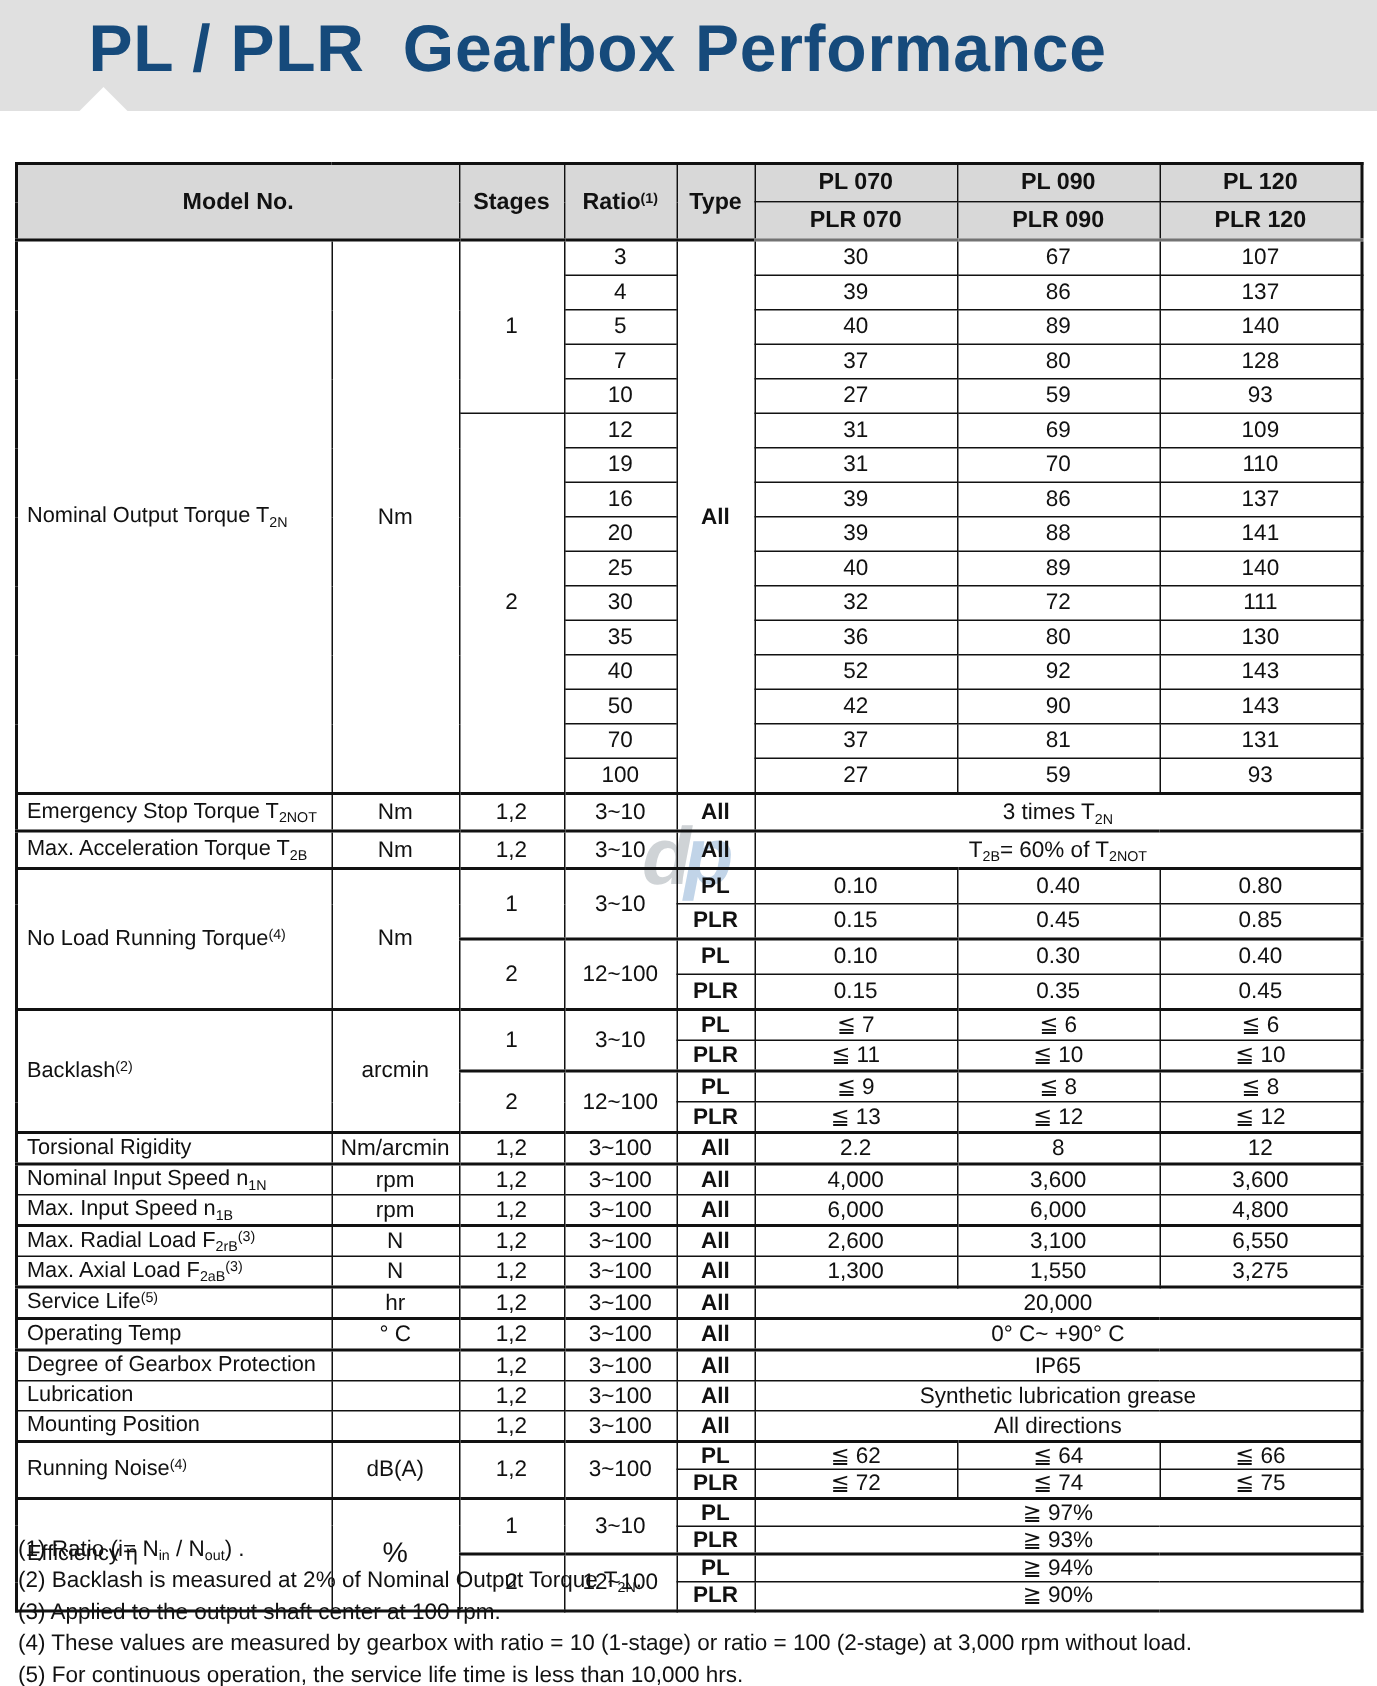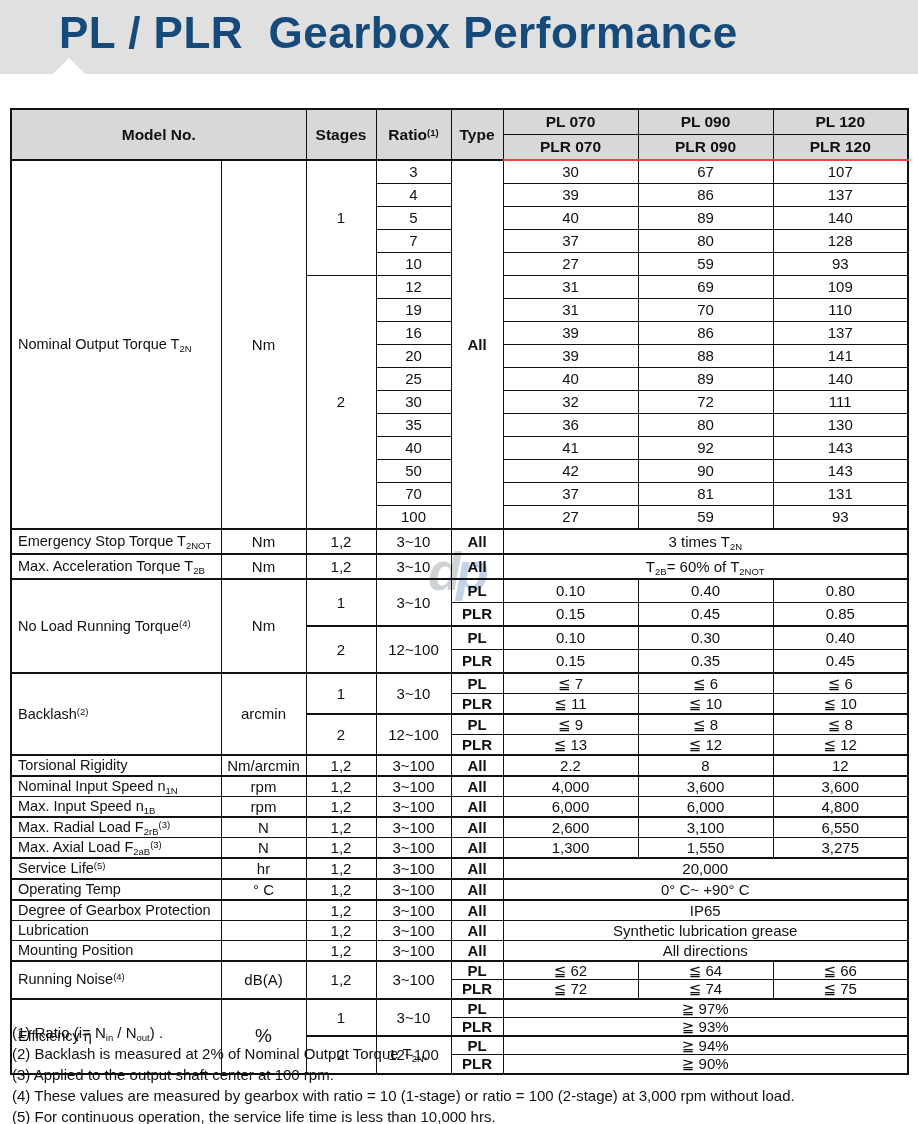--- a/index.html
+++ b/index.html
@@ -25,21 +25,21 @@
   .wm-p{color:#85abd2;}
   table.spec{
     position:absolute;left:10px;top:108px;width:897px;z-index:2;
     border-collapse:collapse;table-layout:fixed;border:2px solid #111;padding-left:44px;
   }
   .spec th,.spec td{
     border:1px solid #111;padding:0;text-align:center;vertical-align:middle;
     font-size:15px;line-height:1.15;overflow:hidden;
   }
   .spec thead th{background:#d8d8d8;font-weight:bold;font-size:15.5px;height:24px;}
-  .spec thead tr:last-child th{border-bottom:2px solid #ef4444;}
+  .spec thead tr:last-child th{border-bottom:2px solid #737373;}
   .spec tbody tr.tk td{border-top:2px solid #111;}
   .spec td.lbl{text-align:left;padding-left:6px;font-size:14.5px;}
   .spec td.b{font-weight:bold;}
   .spec td.big{font-size:19px;}
   .spec sub, .spec sup, .notes sub, .notes sup{font-size:9.5px;line-height:0;}
   .spec sub{vertical-align:-3px;}
   .spec sup{vertical-align:4px;}
   .notes{position:absolute;left:12px;top:1022px;z-index:2;font-size:15px;color:#111;}
   .note{line-height:21px;white-space:pre;}
   .notes sub{vertical-align:-3px;}
@@ -154,21 +154,21 @@
         <td style="height: 22px;">111</td>
       </tr>
       <tr>
         <td style="height: 22px;">35</td>
         <td style="height: 22px;">36</td>
         <td style="height: 22px;">80</td>
         <td style="height: 22px;">130</td>
       </tr>
       <tr>
         <td style="height: 22px;">40</td>
-        <td style="height: 22px;">41</td>
+        <td style="height: 22px;">52</td>
         <td style="height: 22px;">92</td>
         <td style="height: 22px;">143</td>
       </tr>
       <tr>
         <td style="height: 22px;">50</td>
         <td style="height: 22px;">42</td>
         <td style="height: 22px;">90</td>
         <td style="height: 22px;">143</td>
       </tr>
       <tr>

